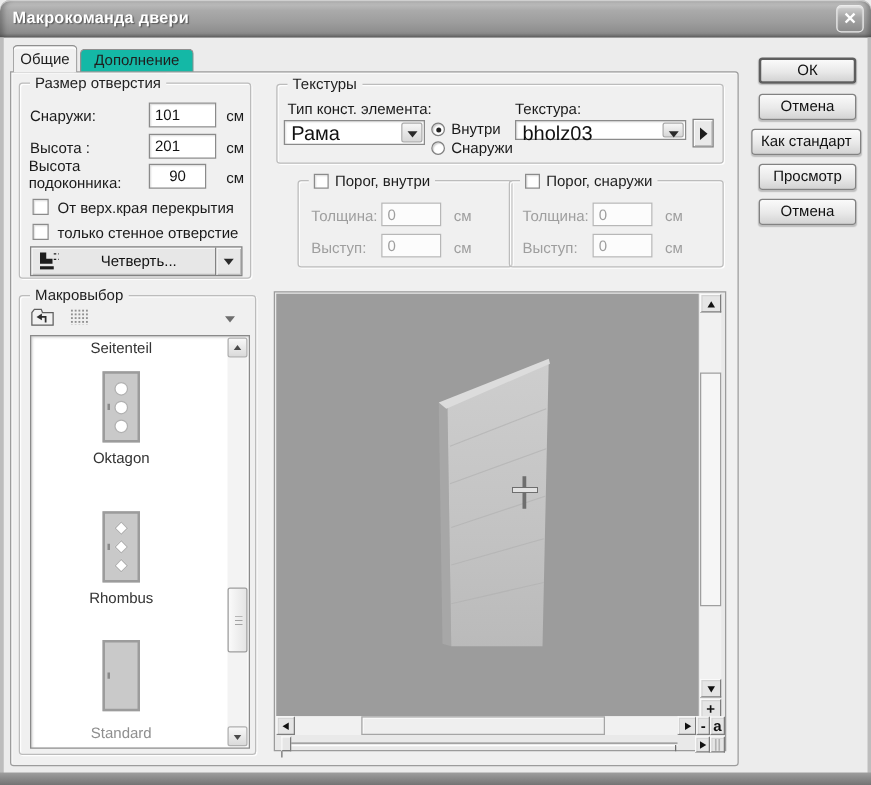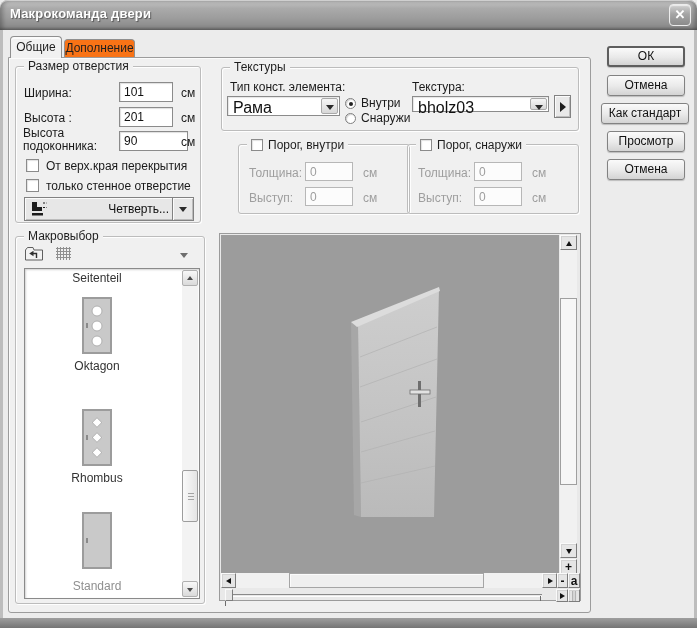--- a/index.html
+++ b/index.html
@@ -20,21 +20,21 @@
   .side-l { position:absolute; left:0; top:30px; bottom:0; width:3px; background:#bdbdbd; }
   .side-r { position:absolute; right:0; top:30px; bottom:0; width:3px; background:#bdbdbd; }
   .bottom-band { position:absolute; left:0; bottom:0; width:100%; height:10px;
     background:linear-gradient(180deg,#9e9e9e,#747474); }
 
   
   .tab { position:absolute; border:1px solid #8f8f8f; border-bottom:none; border-radius:4px 4px 0 0;
     font-size:12px; text-align:center; color:#1e1e1e; }
   #tab-general { left:10px; top:36px; width:52px; height:22px; background:#f1f1f1; z-index:3;
     line-height:21px; box-shadow: inset 0 2px 0 #fbfbfb; }
-  #tab-addition { left:64px; top:39px; width:71px; height:19px; background:#f97316; line-height:17px; z-index:1; }
+  #tab-addition { left:64px; top:39px; width:91px; height:19px; background:#14b8a6; line-height:17px; z-index:1; }
 
   .tab-page { position:absolute; left:8px; top:57px; width:583px; height:556px; background:#f0f0f0;
     border:1px solid #9c9c9c; border-radius:0 3px 3px 3px; box-shadow: inset 1px 1px 0 #fbfbfb; z-index:2; }
 
   
   .group { position:absolute; border:1px solid #bcbcbc; border-radius:3px;
     box-shadow: inset 1px 1px 0 rgba(255,255,255,.9), 1px 1px 0 rgba(255,255,255,.9); }
   .legend { position:absolute; top:-8px; left:8px; background:#f0f0f0; padding:0 4px; font-size:12px;
     color:#1e1e1e; line-height:15px; white-space:nowrap; }
   .legend-chk { position:absolute; top:-8px; left:8px; background:#f0f0f0; padding:0 4px; height:15px;
@@ -61,21 +61,21 @@
   .chk.inline { position:static; width:12px; height:12px; flex:0 0 12px; }
 
   .radio { position:absolute; width:11px; height:11px; background:#fff; border:1px solid #7f7f7f;
     border-radius:50%; box-shadow: inset 1px 1px 1px rgba(0,0,0,.18); }
   .radio.checked::after { content:""; position:absolute; left:2.5px; top:2.5px; width:4px; height:4px;
     background:#222; border-radius:50%; }
 
   
   .quarter-btn { position:absolute; left:8px; top:130px; width:170px; height:24px; background:#e7e7e7;
     border:1px solid #828282; box-shadow: inset 1px 1px 0 #fbfbfb, inset -1px -1px 0 #bcbcbc; cursor:default; }
-  .quarter-btn .qlabel { position:absolute; left:28px; right:24px; top:4px; text-align:right; font-size:12px; color:#111; }
+  .quarter-btn .qlabel { position:absolute; left:28px; right:24px; top:4px; text-align:center; font-size:12px; color:#111; }
   .quarter-btn .qicon { position:absolute; left:5px; top:3px; }
   .quarter-dd { position:absolute; right:0; top:0; bottom:0; width:21px; border-left:1px solid #828282;
     box-shadow: inset 1px 1px 0 #fbfbfb; }
   .quarter-dd::after { content:""; position:absolute; left:6px; top:9px; border-left:4px solid transparent;
     border-right:4px solid transparent; border-top:5px solid #2a2a2a; }
 
   
   .combo { position:absolute; background:#fff; border:1px solid #8b8b8b; box-shadow: inset 1px 1px 1px rgba(0,0,0,.1); }
   .combo .val { position:absolute; left:5px; top:2px; font-size:16px; color:#111; }
   .combo .cbtn { position:absolute; right:1px; top:1px; bottom:1px; width:17px; border:1px solid #a9a9a9;
@@ -172,30 +172,30 @@
   <div class="side-r"></div>
   <div class="bottom-band"></div>
 
   <div class="tab" id="tab-general">Общие</div>
   <div class="tab" id="tab-addition">Дополнение</div>
 
   <div class="tab-page">
 
     <div class="group" id="group-size">
       <div class="legend">Размер отверстия</div>
-      <div class="lbl" style="left:8px;top:19px;">Ширина:</div>
+      <div class="lbl" style="left:8px;top:19px;">Снаружи:</div>
       <input class="tbox" style="left: 103px; top: 15px; width: 54px; height: 20px;" value="101">
       <div class="unit" style="left:165px;top:19px;">см</div>
 
       <div class="lbl" style="left:8px;top:44px;">Высота :</div>
       <input class="tbox" style="left: 103px; top: 40px; width: 54px; height: 20px;" value="201">
       <div class="unit" style="left:165px;top:44px;">см</div>
 
       <div class="lbl wrap" style="left:7px;top:60px;width:92px;">Высота подоконника:</div>
-      <input class="tbox" style="left: 103px; top: 64px; width: 69px; height: 20px;" value="90">
+      <input class="tbox" style="left: 103px; top: 64px; width: 46px; height: 20px; text-align: center;" value="90">
       <div class="unit" style="left:165px;top:68px;">см</div>
 
       <div class="chk" style="left:10px;top:92px;"></div>
       <div class="lbl" style="left:30px;top:92px;">От верх.края перекрытия</div>
       <div class="chk" style="left:10px;top:112px;"></div>
       <div class="lbl" style="left:30px;top:112px;">только стенное отверстие</div>
 
       <div class="quarter-btn">
         <span class="qicon">
           <svg width="18" height="17" viewBox="0 0 18 17">

